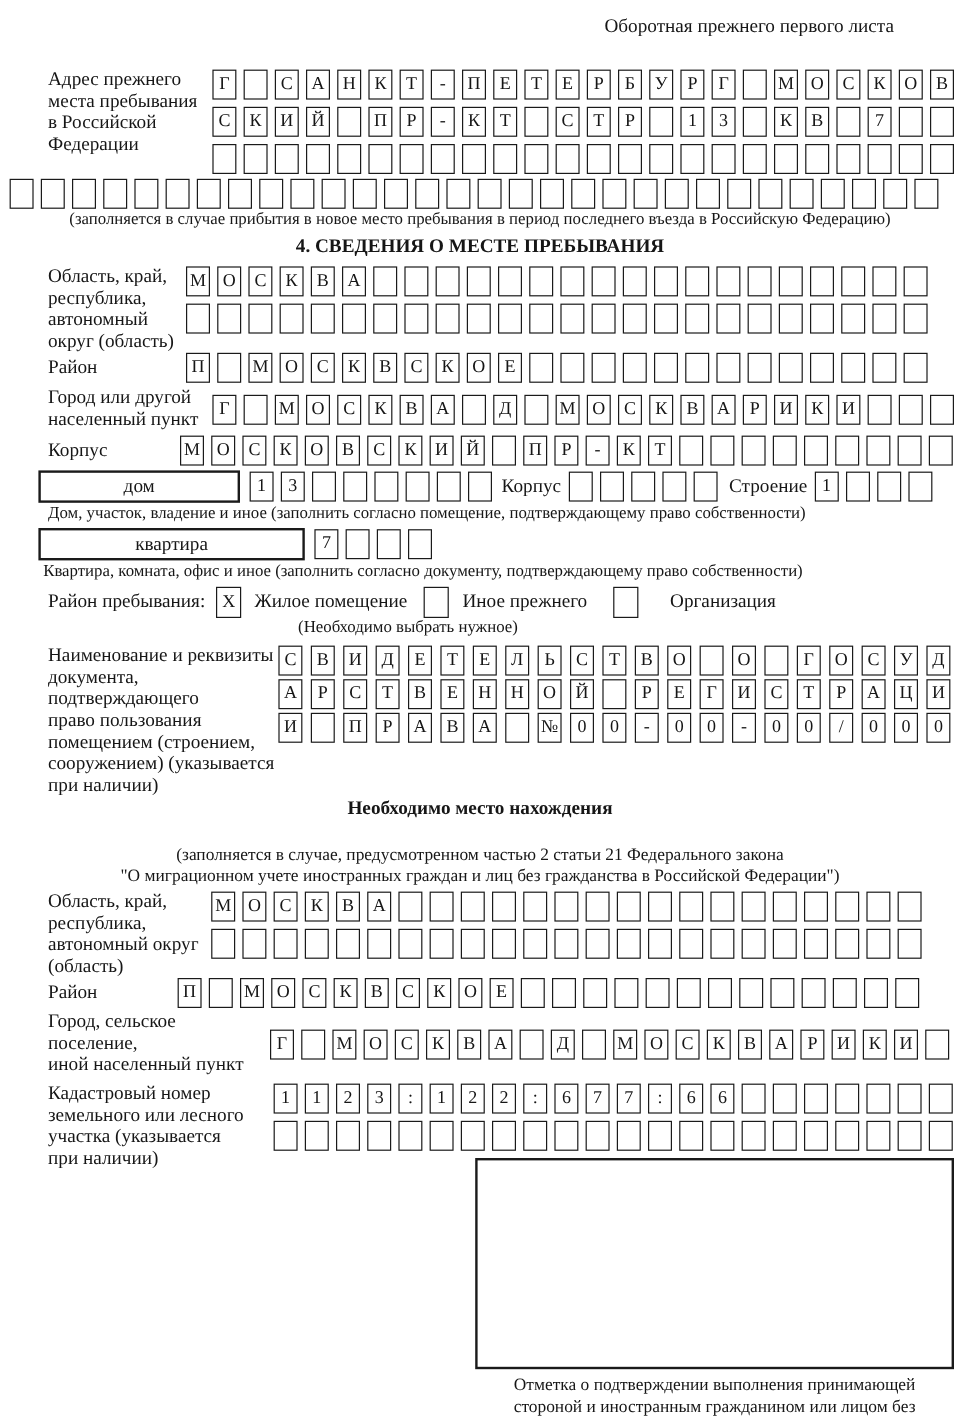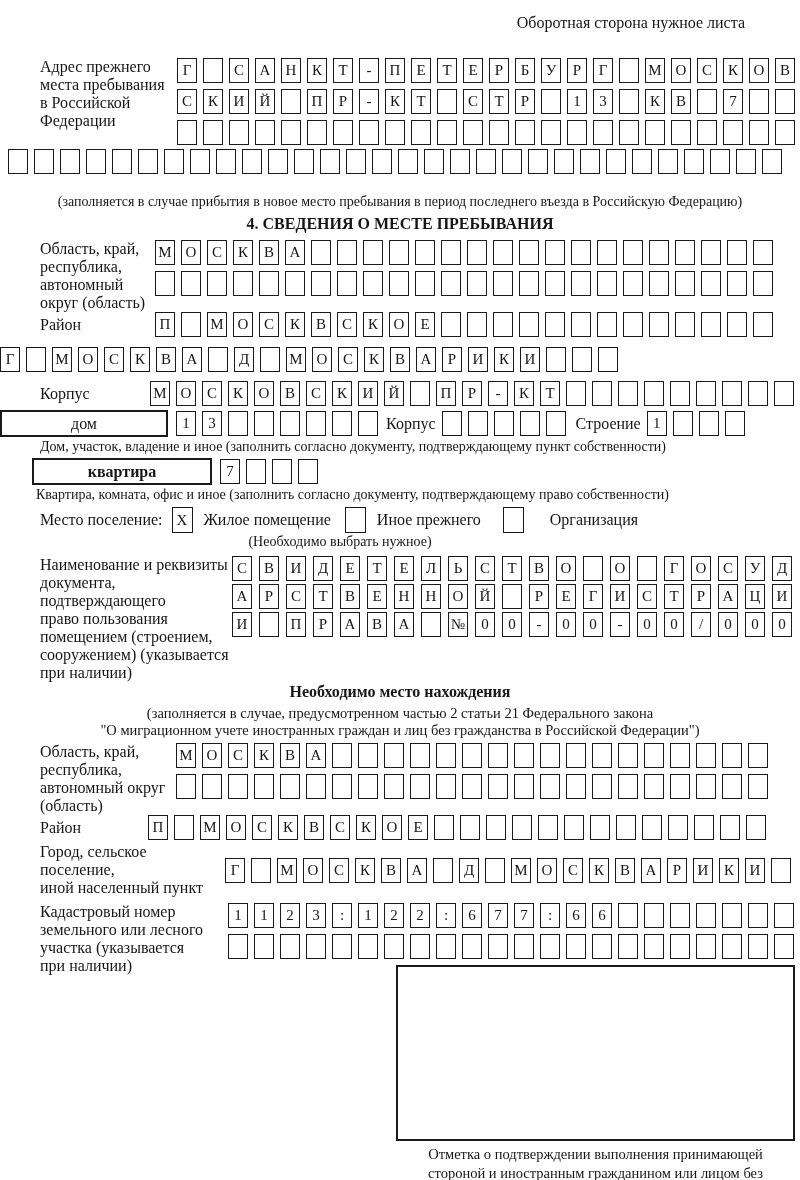--- a/index.html
+++ b/index.html
@@ -44,21 +44,21 @@
     box-sizing:border-box;border:2px solid #1a1a1a;background:#fff;
   }
   .mark-note{
     margin-left:396px;margin-top:4px;width:399px;text-align:center;
     font-size:14.5px;line-height:19px;white-space:pre-line;
   }
 </style>
 </head>
 <body>
 
-<div class="hdr">Оборотная сторона нужное листа</div>
+<div class="hdr">Оборотная прежнего первого листа</div>
 
 <div class="frow" style="margin-top:26px;">
   <div class="lbl w-addr">Адрес прежнего
 места пребывания
 в Российской
 Федерации</div>
   <div class="cellrows">
     <div class="cells">
         <span class="cell">Г</span>
         <span class="cell"></span>
@@ -164,21 +164,21 @@
     <span class="cell"></span>
     <span class="cell"></span>
     <span class="cell"></span>
     <span class="cell"></span>
     <span class="cell"></span>
     <span class="cell"></span>
     <span class="cell"></span>
     <span class="cell"></span>
     <span class="cell"></span>
   </div>
-<div class="note" style="margin-top:20px;">(заполняется в случае прибытия в новое место пребывания в период последнего въезда в Российскую Федерацию)</div>
+<div class="note" style="margin-top:2px;">(заполняется в случае прибытия в новое место пребывания в период последнего въезда в Российскую Федерацию)</div>
 
 <div class="sect-title" style="margin-top:4px;">4. СВЕДЕНИЯ О МЕСТЕ ПРЕБЫВАНИЯ</div>
 
 <div class="frow" style="margin-top:6px;">
   <div class="lbl lbl4 w-region">Область, край,
 республика,
 автономный
 округ (область)</div>
   <div class="cellrows">
     <div class="cells">
@@ -260,20 +260,22 @@
       <span class="cell"></span>
       <span class="cell"></span>
       <span class="cell"></span>
       <span class="cell"></span>
       <span class="cell"></span>
       <span class="cell"></span>
     </div>
 </div>
 
 <div class="frow vcenter" style="margin-top:2px;min-height:40px;">
+  <div class="lbl lbl4 w-city">Город или другой
+населенный пункт</div>
   <div class="cells">
       <span class="cell">Г</span>
       <span class="cell"></span>
       <span class="cell">М</span>
       <span class="cell">О</span>
       <span class="cell">С</span>
       <span class="cell">К</span>
       <span class="cell">В</span>
       <span class="cell">А</span>
       <span class="cell"></span>
@@ -319,21 +321,21 @@
       <span class="cell"></span>
       <span class="cell"></span>
       <span class="cell"></span>
       <span class="cell"></span>
       <span class="cell"></span>
       <span class="cell"></span>
       <span class="cell"></span>
     </div>
 </div>
 
-<div class="frow vcenter" style="margin-top:4px;">
+<div class="frow vcenter" style="margin-top:4px;padding-left:32px;">
   <div class="namedbox" style="width:168px;">дом</div>
   <div class="cells" style="margin-left:8px;">
       <span class="cell">1</span>
       <span class="cell">3</span>
       <span class="cell"></span>
       <span class="cell"></span>
       <span class="cell"></span>
       <span class="cell"></span>
       <span class="cell"></span>
       <span class="cell"></span>
@@ -347,35 +349,35 @@
       <span class="cell"></span>
     </div>
   <div class="inline-lbl" style="margin-left:10px;">Строение</div>
   <div class="cells" style="margin-left:6px;">
       <span class="cell">1</span>
       <span class="cell"></span>
       <span class="cell"></span>
       <span class="cell"></span>
     </div>
 </div>
-<div class="note" style="margin-top:2px;text-align:left;padding-left:40px;">Дом, участок, владение и иное (заполнить согласно документу, подтверждающему пункт собственности)</div>
+<div class="note" style="margin-top:2px;text-align:left;padding-left:40px;">Дом, участок, владение и иное (заполнить согласно помещение, подтверждающему право собственности)</div>
 
 <div class="frow vcenter" style="margin-top:3px;padding-left:32px;">
-  <div class="namedbox" style="width:180px;font-weight:bold;">квартира</div>
+  <div class="namedbox" style="width:222px;">квартира</div>
   <div class="cells" style="margin-left:8px;">
       <span class="cell">7</span>
       <span class="cell"></span>
       <span class="cell"></span>
       <span class="cell"></span>
     </div>
 </div>
 <div class="note" style="margin-top:2px;text-align:left;padding-left:36px;">Квартира, комната, офис и иное (заполнить согласно документу, подтверждающему право собственности)</div>
 
 <div class="frow vcenter" style="margin-top:4px;padding-left:40px;">
-  <div class="inline-lbl">Место поселение:</div>
+  <div class="inline-lbl">Район пребывания:</div>
   <div class="cell chk" style="margin-left:9px;">X</div>
   <div class="inline-lbl" style="margin-left:11px;">Жилое помещение</div>
   <div class="cell chk" style="margin-left:14px;"></div>
   <div class="inline-lbl" style="margin-left:11px;">Иное прежнего</div>
   <div class="cell chk" style="margin-left:22px;"></div>
   <div class="inline-lbl" style="margin-left:26px;">Организация</div>
 </div>
 <div class="note" style="margin-top:1px;width:680px;">(Необходимо выбрать нужное)</div>
 
 <div class="frow" style="margin-top:6px;">
@@ -452,21 +454,21 @@
         <span class="cell">0</span>
         <span class="cell">/</span>
         <span class="cell">0</span>
         <span class="cell">0</span>
         <span class="cell">0</span>
       </div>
   </div>
 </div>
 
 <div class="sect-title">Необходимо место нахождения</div>
-<div class="note" style="margin-top:3px;font-size:14.5px;line-height:17px;">(заполняется в случае, предусмотренном частью 2 статьи 21 Федерального закона</div>
+<div class="note" style="margin-top:21px;font-size:14.5px;line-height:17px;">(заполняется в случае, предусмотренном частью 2 статьи 21 Федерального закона</div>
 <div class="note" style="font-size:14.5px;line-height:17px;">"О миграционном учете иностранных граждан и лиц без гражданства в Российской Федерации")</div>
 
 <div class="frow" style="margin-top:4px;">
   <div class="lbl lbl4 w-fregion">Область, край,
 республика,
 автономный округ
 (область)</div>
   <div class="cellrows">
     <div class="cells">
         <span class="cell">М</span>

